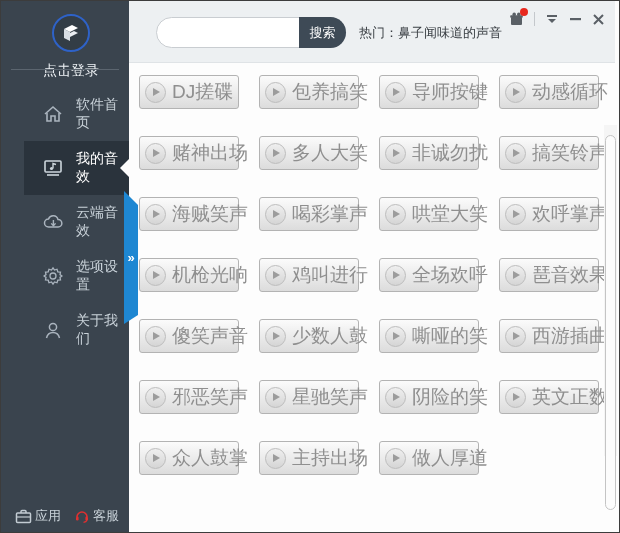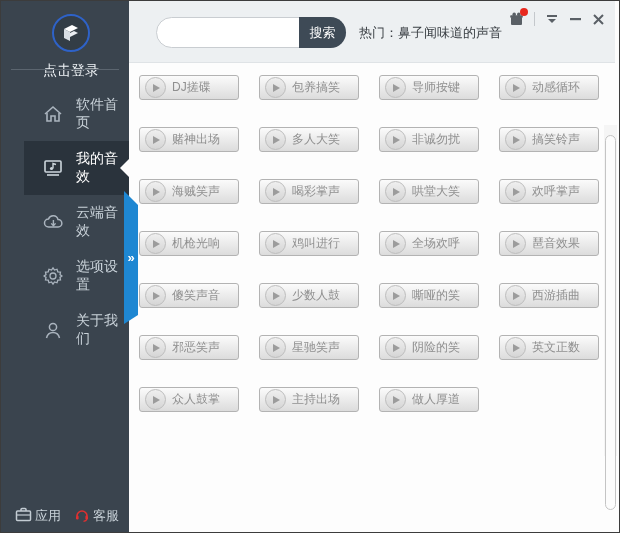--- a/index.html
+++ b/index.html
@@ -26,21 +26,21 @@
   .menu-item .notch {
     position:absolute; right:0; top:50%; transform:translateY(-50%);
     width:0; height:0; border-top:9px solid transparent; border-bottom:9px solid transparent;
     border-right:9px solid #fdfdfd;
   }
   .mi-icon { width:22px; height:20px; display:flex; align-items:center; justify-content:center; flex:0 0 auto; }
   #side-footer {
     position:absolute; left:14px; bottom:7px; display:flex; gap:13px; align-items:center;
     color:#c9d2d9; font-size:13px;
   }
-  .foot-link { display:flex; align-items:flex-start; gap:3px; cursor:pointer; }
+  .foot-link { display:flex; align-items:center; gap:3px; cursor:pointer; }
   
   #expand-handle {
     position:absolute; left:123px; top:190px; width:14px; height:133px; background:#1e87d2;
     clip-path:polygon(0 0, 100% 14px, 100% calc(100% - 9px), 0 100%);
     display:flex; align-items:center; justify-content:center;
     color:#fff; font-size:13px; font-weight:bold; z-index:5; cursor:pointer;
   }
   
   #topbar {
     position:absolute; left:128px; right:4px; top:0; height:62px;
@@ -64,23 +64,23 @@
   .gift-wrap { position:relative; }
   .red-dot { position:absolute; right:-4px; top:-4px; width:8px; height:8px; border-radius:50%; background:#e8281e; }
   .vsep { width:1px; height:14px; background:#c4c8cc; }
   
   #content { position:absolute; left:128px; right:0; top:62px; bottom:38px; background:#fdfdfd; }
   #grid {
     position:absolute; left:10px; top:12px;
     display:grid; grid-template-columns:repeat(4,100px); gap:27px 20px;
   }
   .snd-btn {
-    width:100px; height:25px; border:1px solid #b3b3b3; border-radius:3px;
+    width:100px; height:34px; border:1px solid #b3b3b3; border-radius:3px;
     background:linear-gradient(#fbfbfb,#dcdcdc); display:flex; align-items:center;
-    padding-left:5px; gap:6px; color:#8f8f8f; font-size:12px; cursor:pointer; white-space:nowrap;
+    padding-left:5px; gap:6px; color:#8f8f8f; font-size:19px; cursor:pointer; white-space:nowrap;
   }
   .play-ic {
     width:21px; height:21px; border-radius:50%; flex:0 0 auto;
     border:1px solid #bdbdbd; background:linear-gradient(#efefef,#d5d5d5);
     display:flex; align-items:center; justify-content:center;
   }
   .play-tri {
     width:0; height:0; border-top:4.5px solid transparent; border-bottom:4.5px solid transparent;
     border-left:7px solid #9c9c9c; margin-left:2px;
   }

